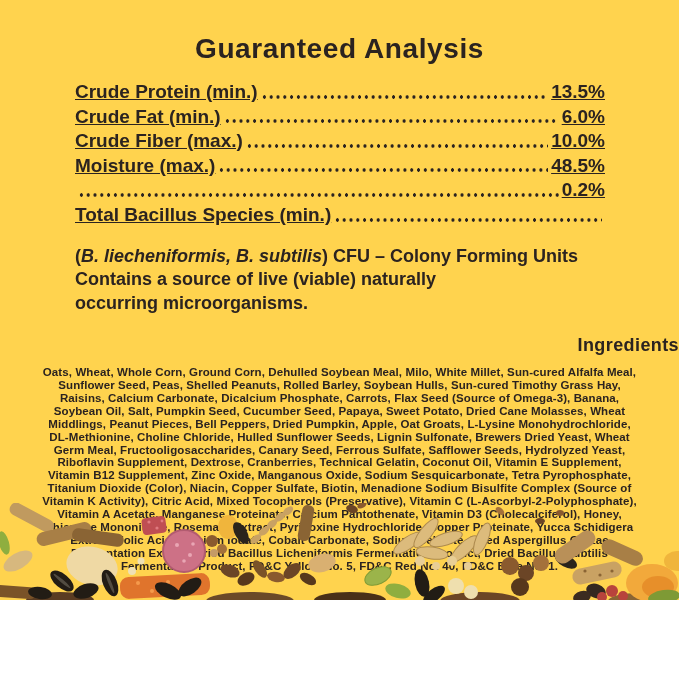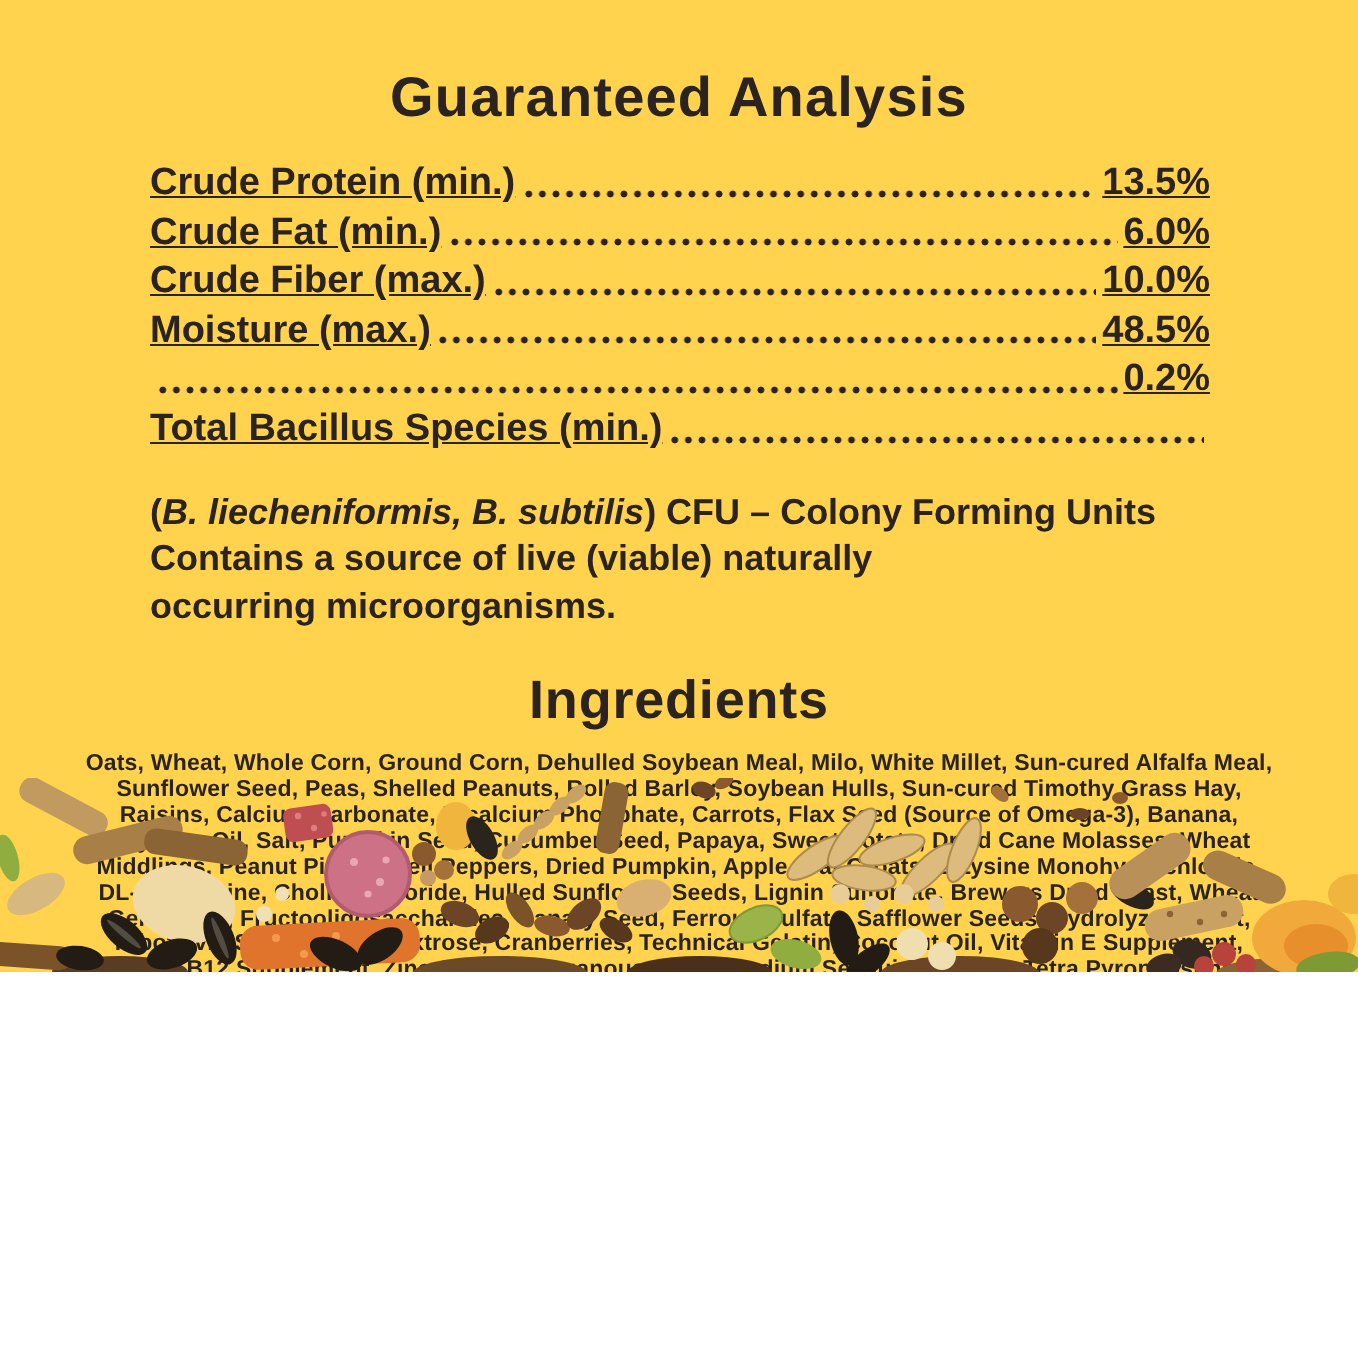--- a/index.html
+++ b/index.html
@@ -1,18 +1,18 @@
 <!DOCTYPE html>
 <html><head>
 <meta charset="utf-8">
 <style>
   html,body { margin:0; padding:0; }
   body { font-family:"Liberation Sans", sans-serif; }
   .page {
-    position:relative; width:679px; height:486px; overflow:hidden;
+    position:relative; width:679px; height:600px; overflow:hidden;
     background:#FFD34E; color:#2B2320;
   }
   .ga-title {
     margin:0; padding-top:33px; font-size:28px; font-weight:700;
     text-align:center; letter-spacing:0.6px;
   }
   .ga-table { margin:15px 74px 0 75px; }
   .ga-row {
     display:flex; align-items:baseline;
     font-size:19px; font-weight:700; line-height:24.6px; white-space:nowrap;text-decoration:underline;
@@ -20,22 +20,22 @@
   .ga-dots {
     flex:1 1 auto; align-self:flex-end; height:6px; margin:0 3px 5px 3px;
     background-image:radial-gradient(circle, #2B2320 1.5px, transparent 1.9px);
     background-size:6.8px 6px; background-repeat:repeat-x; background-position:left center;
   }
   .footnote {
     margin:17px 55px 0 75px; font-size:18px; font-weight:700; line-height:23.5px;
   }
   .footnote i { font-style:italic; }
   .ing-title {
-    margin:20px 0 10px; font-size:27px; font-weight:700;
-    text-align:center; letter-spacing:0.4px;
+    margin:20px 0 10px; font-size:18px; font-weight:700;
+    text-align:right; letter-spacing:0.4px;
   }
   .ingredients {
     margin:0 40px; font-size:11.5px; font-weight:700; line-height:12.9px;
     text-align:center; letter-spacing:0.1px;
   }
   .seeds { position:absolute; left:0; bottom:0; width:679px; height:97px; display:block; }
 </style>
 </head>
 <body>
 

